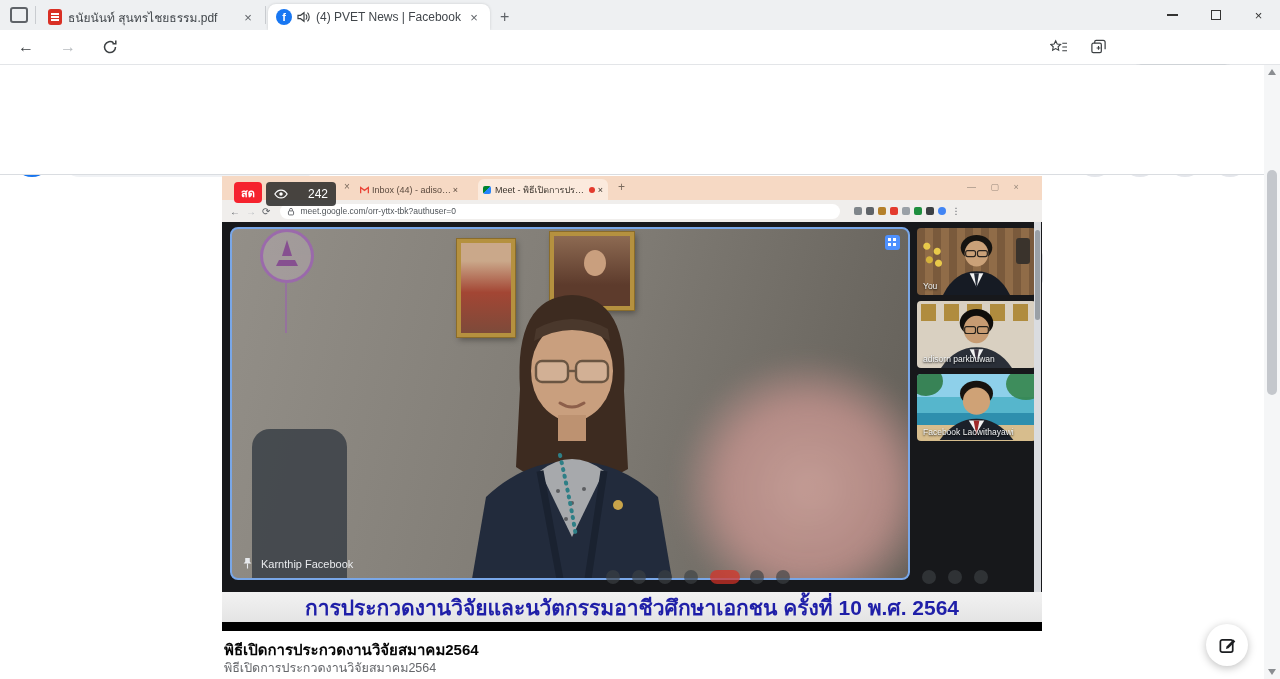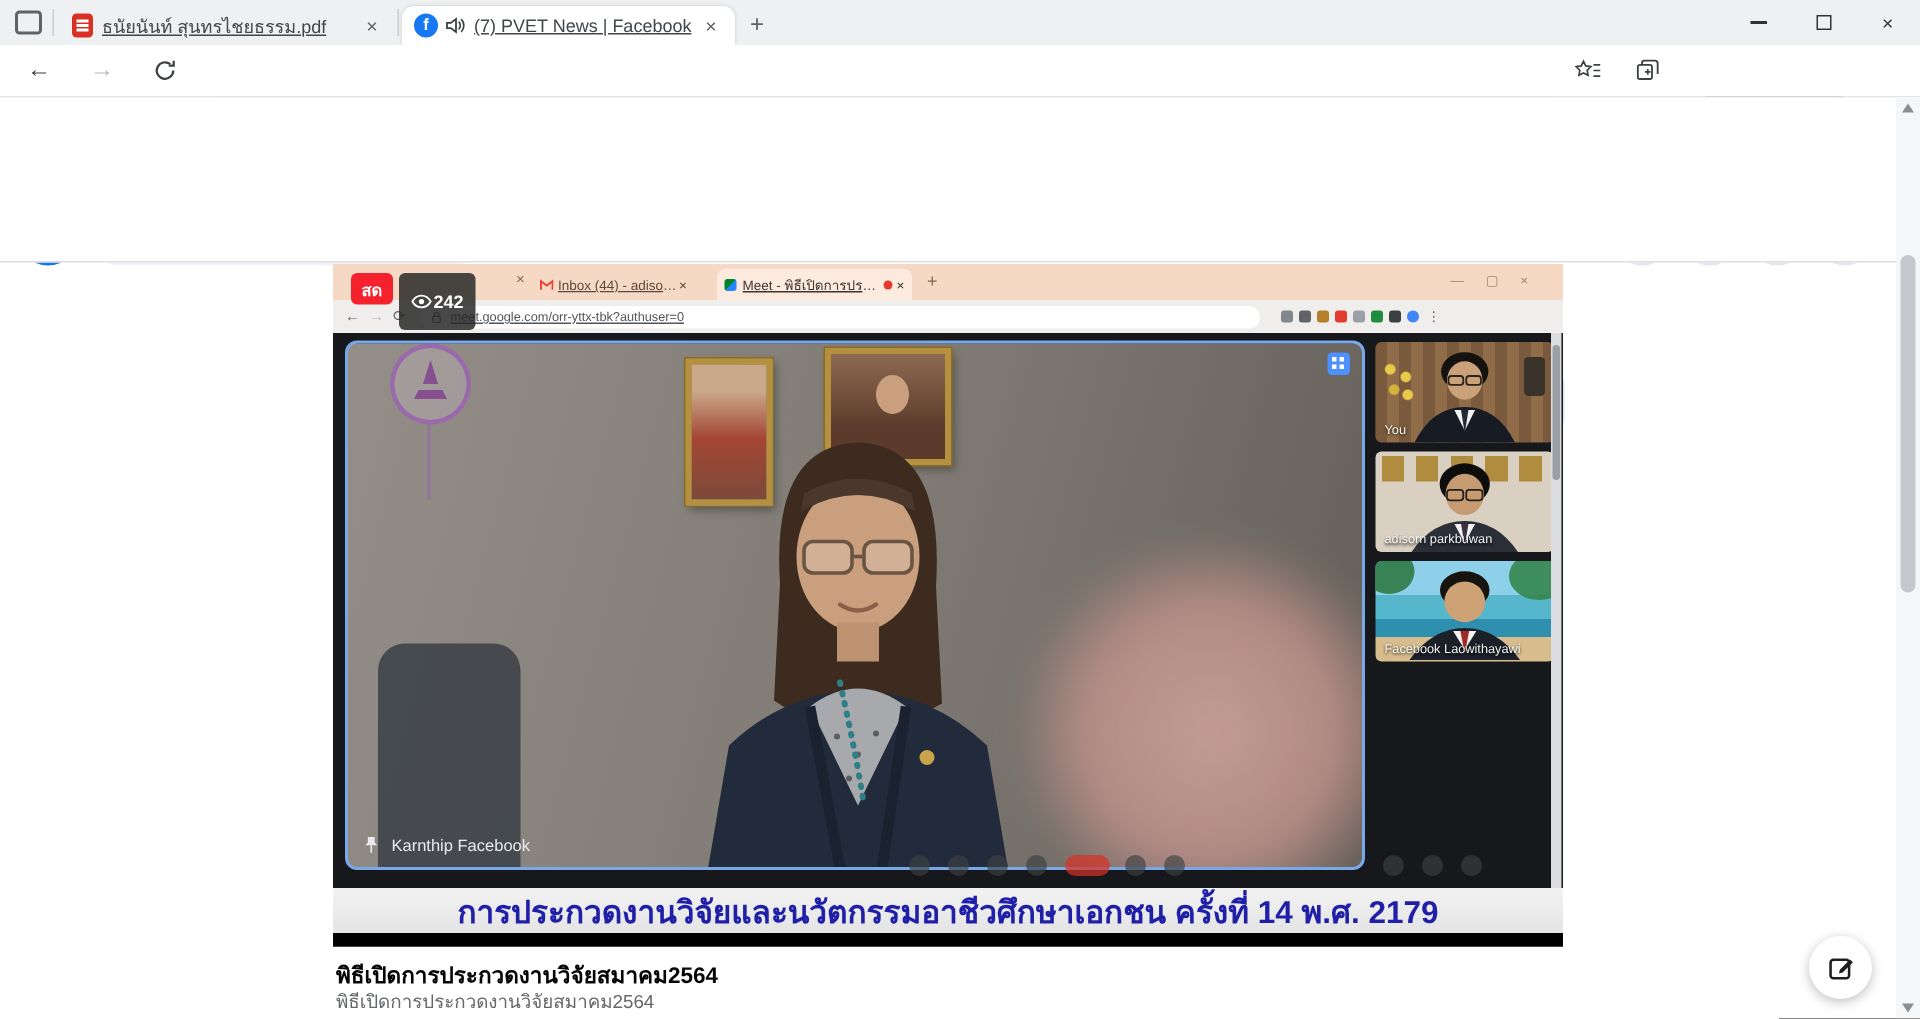--- a/index.html
+++ b/index.html
@@ -1,20 +1,20 @@
 <!DOCTYPE html>
 <html><head>
 <meta charset="utf-8">
 <style>
   * { margin:0; padding:0; box-sizing:border-box; font-family:"Liberation Sans","DejaVu Sans",sans-serif; }
   html,body { background:#2b2b2b; }
   #stage { position:relative; width:1280px; height:679px; background:#fff; overflow:hidden; }
   .abs { position:absolute; }
   .flex { display:flex; align-items:center; }
-  .ellip { white-space:nowrap; overflow:hidden; text-overflow:ellipsis;text-decoration:underline; }
+  .ellip { white-space:nowrap; overflow:hidden; text-overflow:ellipsis; }
 
   
   .tabstrip { left:0; top:0; width:1280px; height:30px; background:#eef0f2; }
   .etab { top:4px; height:26px; border-radius:8px 8px 0 0; display:flex; align-items:center; font-size:12px; color:#41464b; padding:0 8px; }
   .etab.active { background:#fff; box-shadow:0 0 3px rgba(0,0,0,.15); }
   .etab .x { margin-left:auto; color:#5f6368; font-size:13px; width:16px; text-align:center; cursor:default; }
   .pdfic { width:14px; height:16px; background:#d93025; border-radius:3px; position:relative; flex:0 0 auto; margin-right:6px; }
   .pdfic:before { content:""; position:absolute; left:3px; top:4px; width:8px; height:2px; background:#fff; box-shadow:0 3px #fff, 0 6px #fff; }
   .fbdot { width:16px; height:16px; border-radius:50%; background:#1877f2; color:#fff; font-weight:bold; font-size:11px; text-align:center; line-height:16px; flex:0 0 auto; margin-right:5px; }
   .winbtn { top:0; width:43px; height:30px; display:flex; align-items:center; justify-content:center; color:#333; font-size:13px; }
@@ -54,21 +54,21 @@
   .goldframe { position:absolute; border:4px solid #b5913f; box-shadow:0 0 0 1px #8a6c2a, 2px 3px 6px rgba(0,0,0,.35); }
   .sidetile { position:absolute; left:695px; width:119px; height:67px; border-radius:4px; overflow:hidden; background:#222; }
   .tilelabel { position:absolute; left:6px; bottom:4px; color:#f1f3f4; font-size:8.5px; text-shadow:0 1px 2px rgba(0,0,0,.9); white-space:nowrap; }
   .namebar { position:absolute; left:10px; bottom:8px; display:flex; align-items:center; gap:8px; color:#e8eaed; font-size:11px; }
   .toolbar-dot { position:absolute; width:14px; height:14px; border-radius:50%; background:#3c4043; opacity:.65; }
   .banner { left:0; top:416px; width:820px; height:30px; background:linear-gradient(#f2f2f2,#e4e4e4); display:flex; align-items:center; justify-content:center; }
   .banner span { font-size:21px; font-weight:bold; color:#1f1fa8; white-space:nowrap; }
   .blackstrip { left:0; top:446px; width:820px; height:9px; background:#000; }
 
   .livebadge { left:234px; top:182px; height:21px; background:#f5222d; color:#fff; font-size:11px; font-weight:bold; border-radius:4px; display:flex; align-items:center; padding:0 7px; z-index:5; }
-  .viewbadge { left:266px; top:182px; height:38px; background:rgba(40,40,40,.85); color:#fff; font-size:12px; font-weight:bold; border-radius:4px; display:flex; align-items:center; gap:1px; padding:0 8px; z-index:4; }
+  .viewbadge { left:266px; top:182px; height:24px; background:rgba(40,40,40,.85); color:#fff; font-size:12px; font-weight:normal; border-radius:4px; display:flex; align-items:center; gap:20px; padding:0 8px; z-index:4; }
 
   
   .posttitle { left:224px; top:638px; font-size:15px; font-weight:bold; color:#050505; }
   .postsub { left:224px; top:658px; font-size:12.5px; color:#65676b; }
   .fab { left:1206px; top:624px; width:42px; height:42px; border-radius:50%; background:#fff; box-shadow:0 2px 8px rgba(0,0,0,.25); display:flex; align-items:center; justify-content:center; }
   .pagescroll { left:1264px; top:65px; width:16px; height:614px; background:#f5f6f7; }
   .thumb { position:absolute; left:3px; width:10px; border-radius:5px; background:#c4c7cc; }
 </style>
 </head>
 <body>
@@ -85,21 +85,21 @@
       <span class="x">×</span>
     </div>
     <div class="abs" style="left:265px;top:6px;width:1px;height:18px;background:#c9ccd0;"></div>
 
     <div class="abs etab active" style="left:268px;width:222px;">
       <span class="fbdot">f</span>
       <svg width="14" height="12" viewBox="0 0 16 14">
           <path d="M1 5v4h3l4 3V2L4 5z" fill="none" stroke="#3c4043" stroke-width="1.4"></path>
           <path d="M10 4a4 4 0 0 1 0 6M12 2a7 7 0 0 1 0 10" fill="none" stroke="#3c4043" stroke-width="1.3"></path>
         </svg>
-      <span class="ellip" style="width:150px;margin-left:5px;">(7) PVET News | Facebook</span>
+      <span class="ellip" style="width:150px;margin-left:5px;">(4) PVET News | Facebook</span>
       <span class="x">×</span>
     </div>
     <div class="abs" style="left:500px;top:8px;font-size:16px;color:#5f6368;">+</div>
 
     <div class="abs winbtn" style="left:1151px;">
         <span style="width:11px;height:1.5px;background:#333;"></span>
       </div>
     <div class="abs winbtn" style="left:1194px;">
         <span style="width:10px;height:10px;border:1.5px solid #333;"></span>
       </div>
@@ -409,21 +409,21 @@
       <span class="toolbar-dot" style="left:462px;top:348px;"></span>
       <span style="position:absolute;left:488px;top:348px;width:30px;height:14px;border-radius:8px;background:#d93025;opacity:.7;"></span>
       <span class="toolbar-dot" style="left:528px;top:348px;"></span>
       <span class="toolbar-dot" style="left:554px;top:348px;"></span>
       <span class="toolbar-dot" style="left:700px;top:348px;"></span>
       <span class="toolbar-dot" style="left:726px;top:348px;"></span>
       <span class="toolbar-dot" style="left:752px;top:348px;"></span>
     </div>
 
     <div class="abs banner">
-      <span>การประกวดงานวิจัยและนวัตกรรมอาชีวศึกษาเอกชน ครั้งที่ 14 พ.ศ. 2179</span>
+      <span>การประกวดงานวิจัยและนวัตกรรมอาชีวศึกษาเอกชน ครั้งที่ 10 พ.ศ. 2564</span>
     </div>
     <div class="abs blackstrip"></div>
   </div>
 
   <div class="abs livebadge">
       <span>สด</span>
     </div>
   <div class="abs viewbadge">
     <svg width="14" height="10" viewBox="0 0 16 11">
         <path d="M1 5.5C3 2 5.5 1 8 1s5 1 7 4.5C13 9 10.5 10 8 10S3 9 1 5.5z" fill="none" stroke="#fff" stroke-width="1.4"></path>

